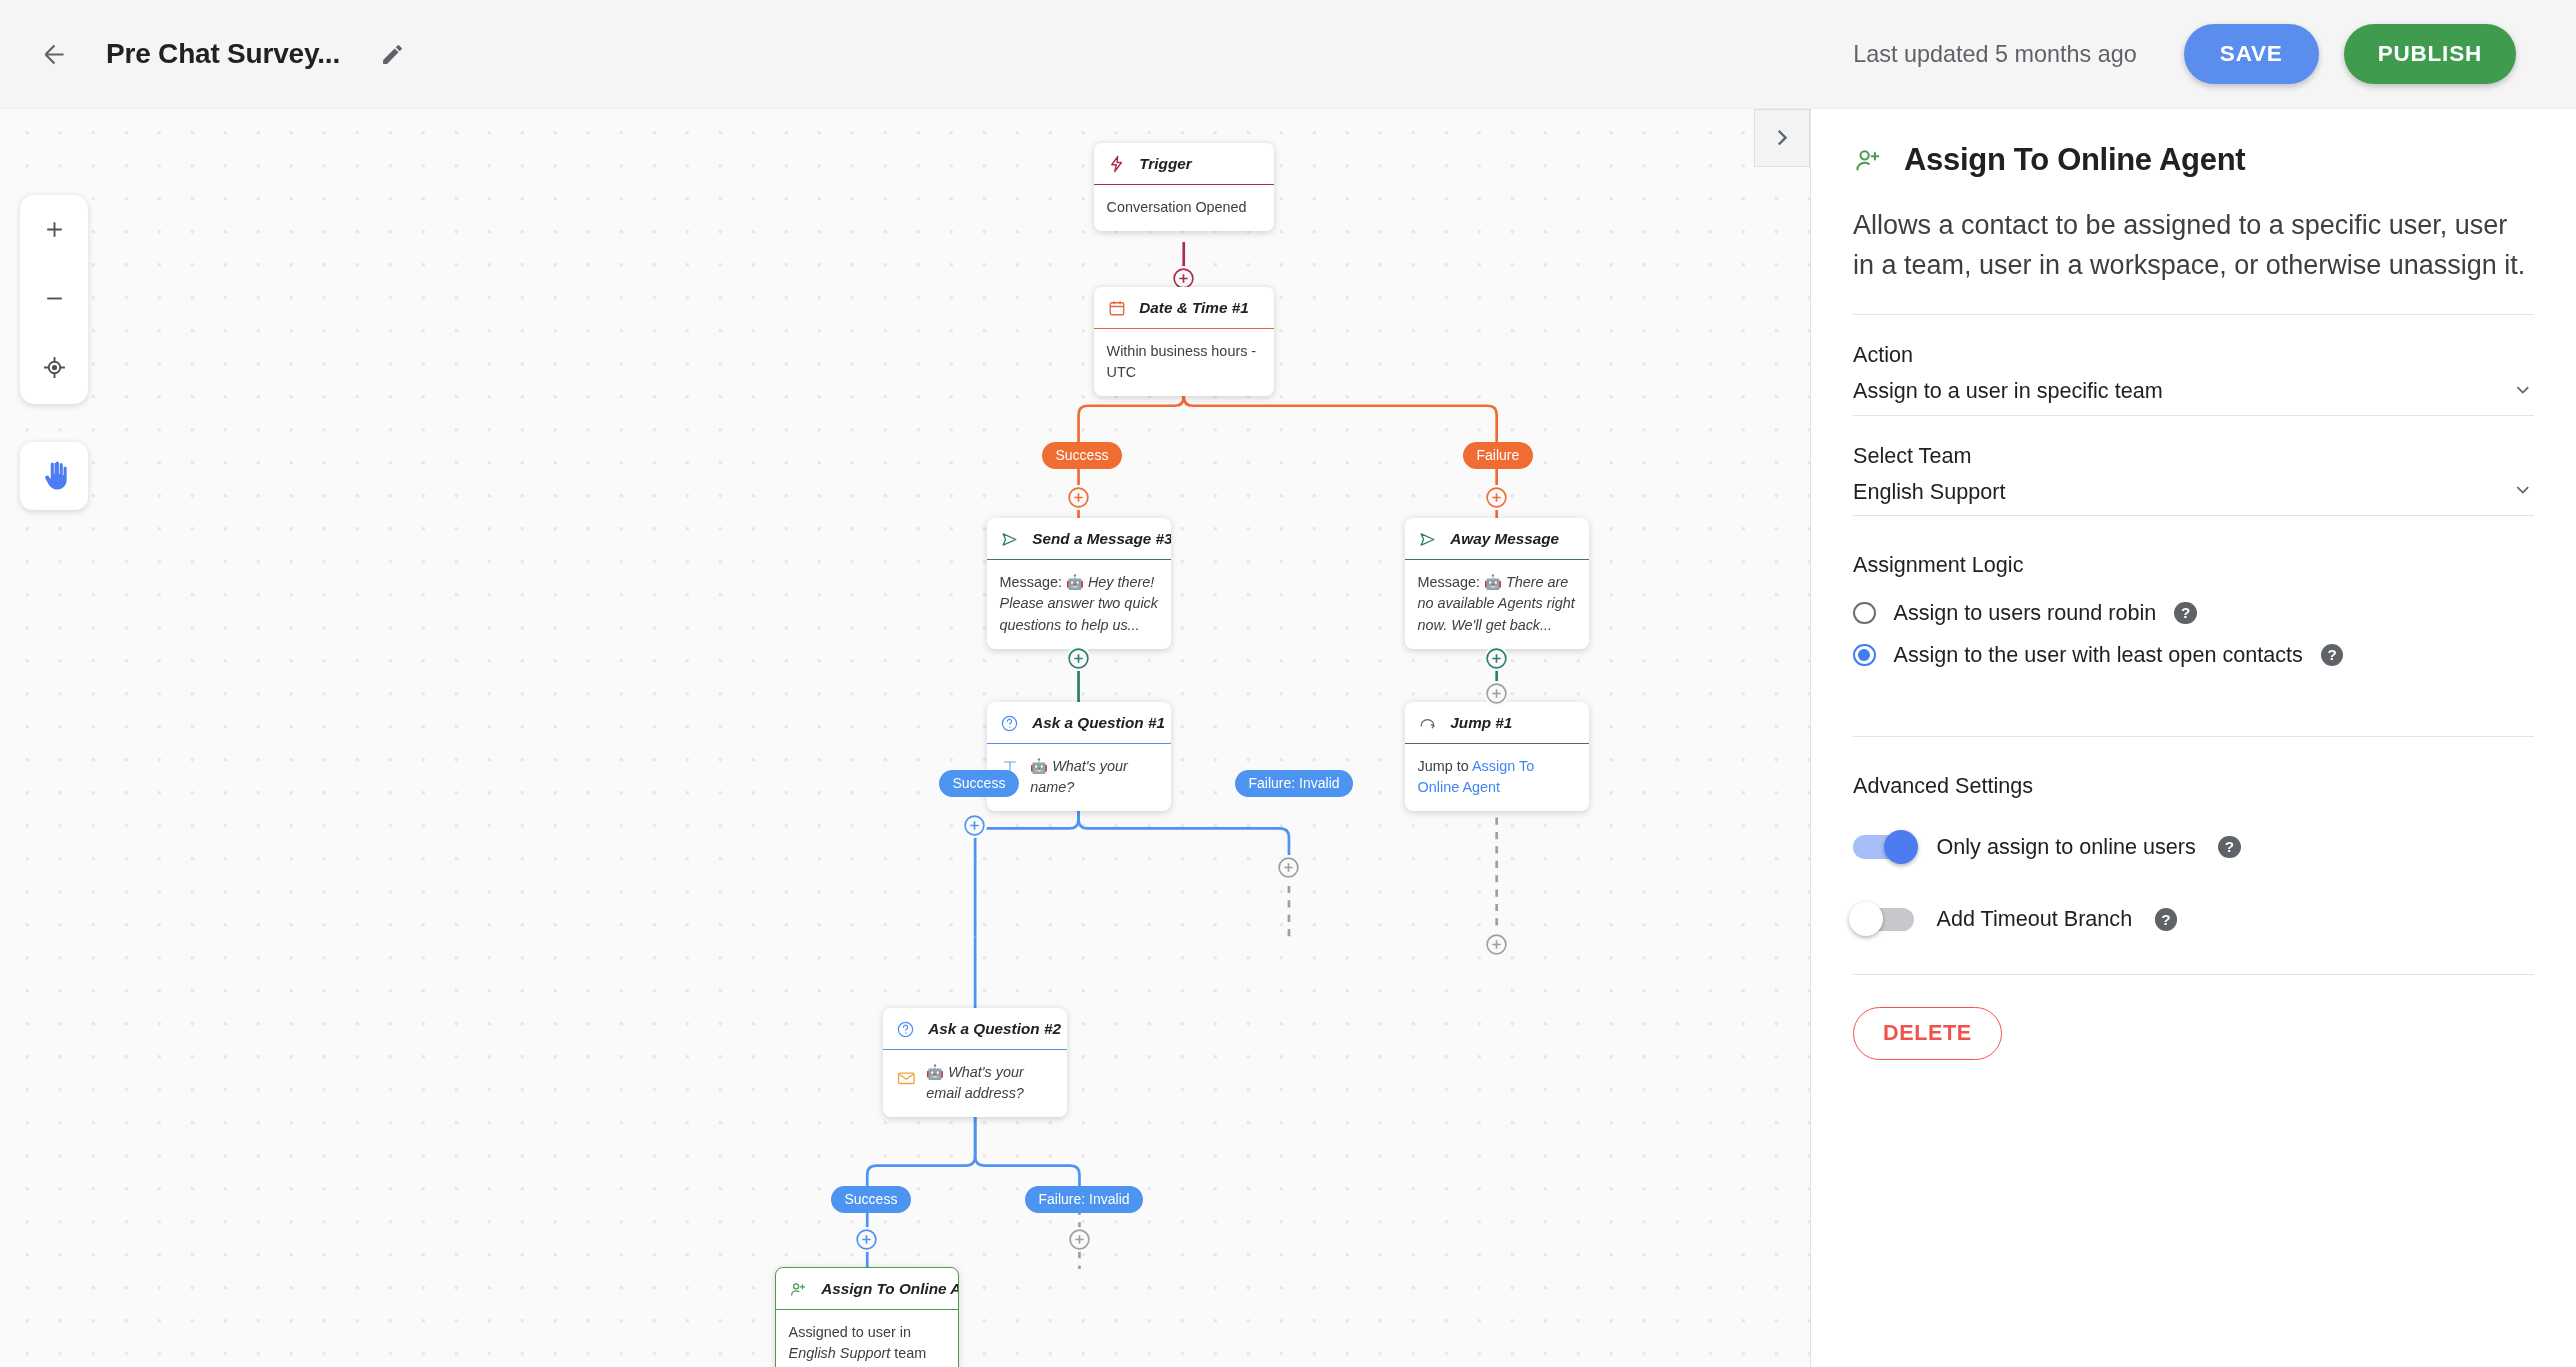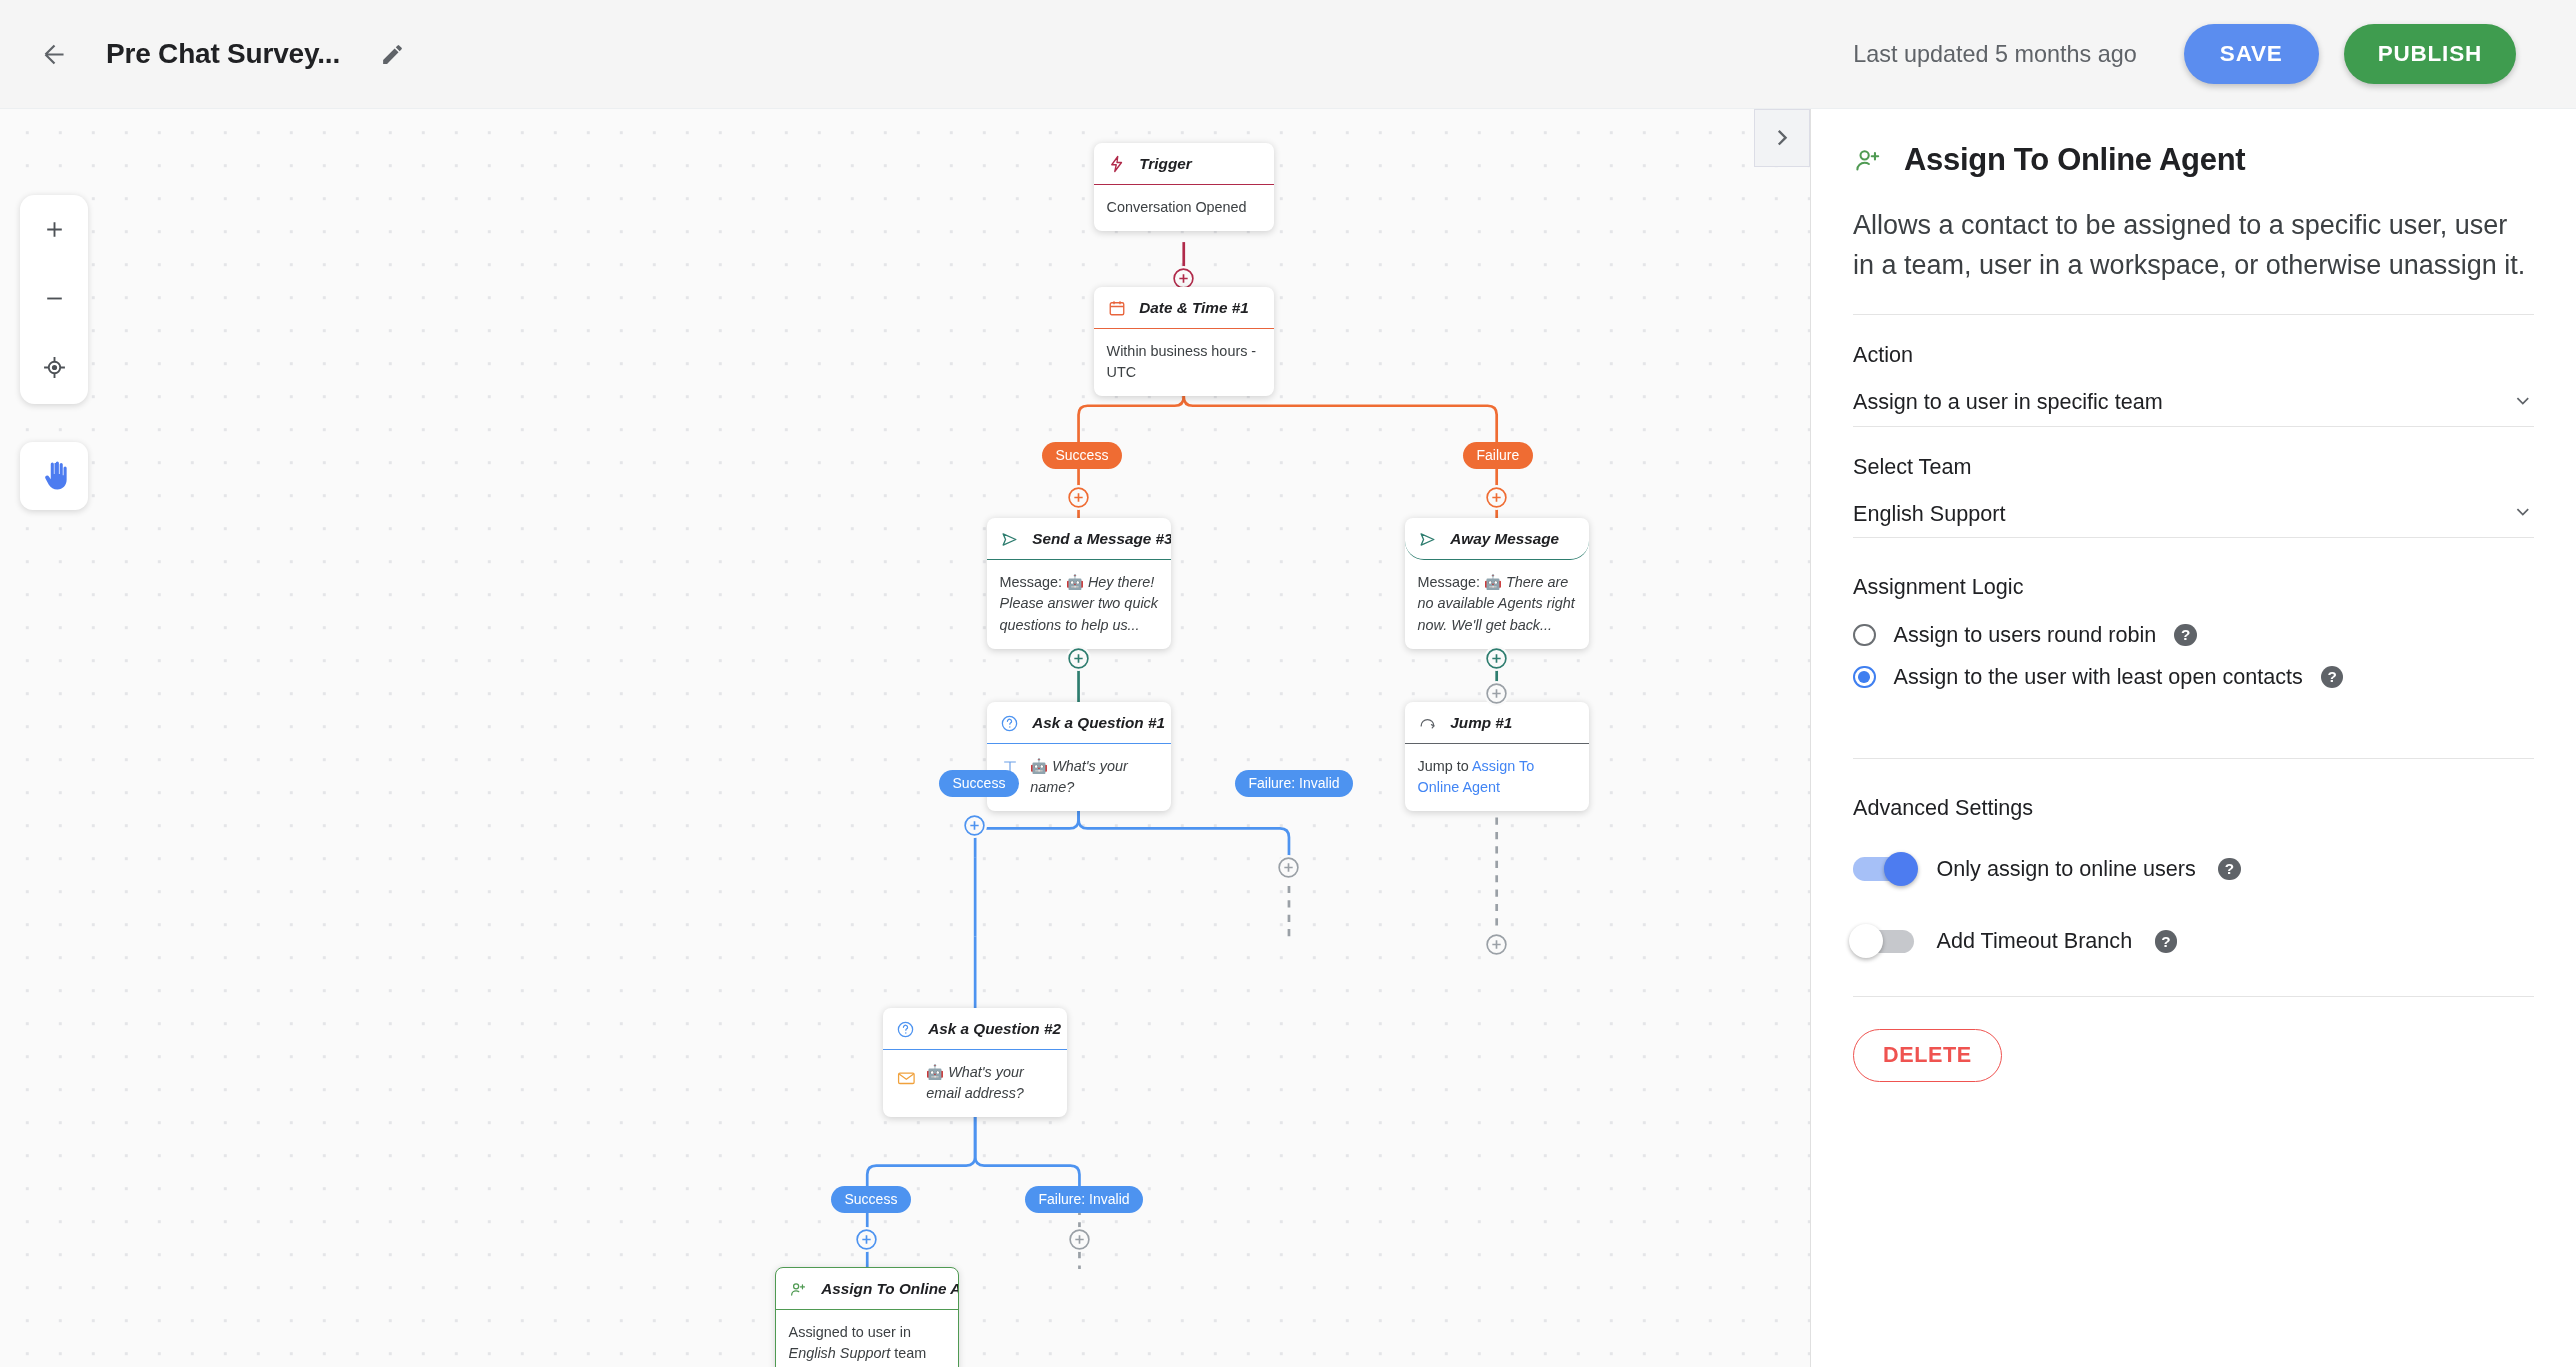--- a/index.html
+++ b/index.html
@@ -159,21 +159,21 @@
   #panel-desc {
     margin-top: 28px;
     font-size: 27px; color: #3c4043; line-height: 1.48;
   }
   .hr { height: 0.9px; background: #e4e4e4; margin: 28px 0 0 0; }
   .field-label {
     margin-top: 27px;
     font-size: 21.6px; color: #202124; font-weight: 400;
   }
   .select-row {
-    margin-top: 21px;
+    margin-top: 10px;
     display: flex; align-items: center; justify-content: space-between;
     border-bottom: 1.3px solid #e4e4e4;
     padding-bottom: 10.8px;
     cursor: pointer;
     gap: 24px;
   }
   .select-value { font-size: 21.6px; color: #202124; }
   .chev { color: #5f6368; }
   .section-title {
     margin-top: 36px; font-size: 21.6px; color: #202124;
@@ -362,21 +362,21 @@
         <svg width="19" height="19" viewBox="0 0 24 24" fill="none" stroke="#2e7d6f" stroke-width="1.7" stroke-linejoin="round">
             <path d="M4 5l16 7-16 7 3-7-3-7z"></path>
           </svg>
       </span>
       <span class="nh-title">Send a Message #3</span>
     </div>
     <div class="node-body"><span>Message: </span><span>🤖</span> <em>Hey there! Please answer two quick questions to help us...</em></div>
   </div>
 
   <div class="node" style="left:1405px; top:409px; width:184px;">
-    <div class="node-head" style="border-bottom-color:#2e7d6f;border-radius:19px;">
+    <div class="node-head" style="border-bottom-color:#2e7d6f;">
       <span class="node-icon">
         <svg width="19" height="19" viewBox="0 0 24 24" fill="none" stroke="#2e7d6f" stroke-width="1.7" stroke-linejoin="round">
             <path d="M4 5l16 7-16 7 3-7-3-7z"></path>
           </svg>
       </span>
       <span class="nh-title">Away Message</span>
     </div>
     <div class="node-body"><span>Message: </span><span>🤖</span> <em>There are no available Agents right now. We'll get back...</em></div>
   </div>
 

